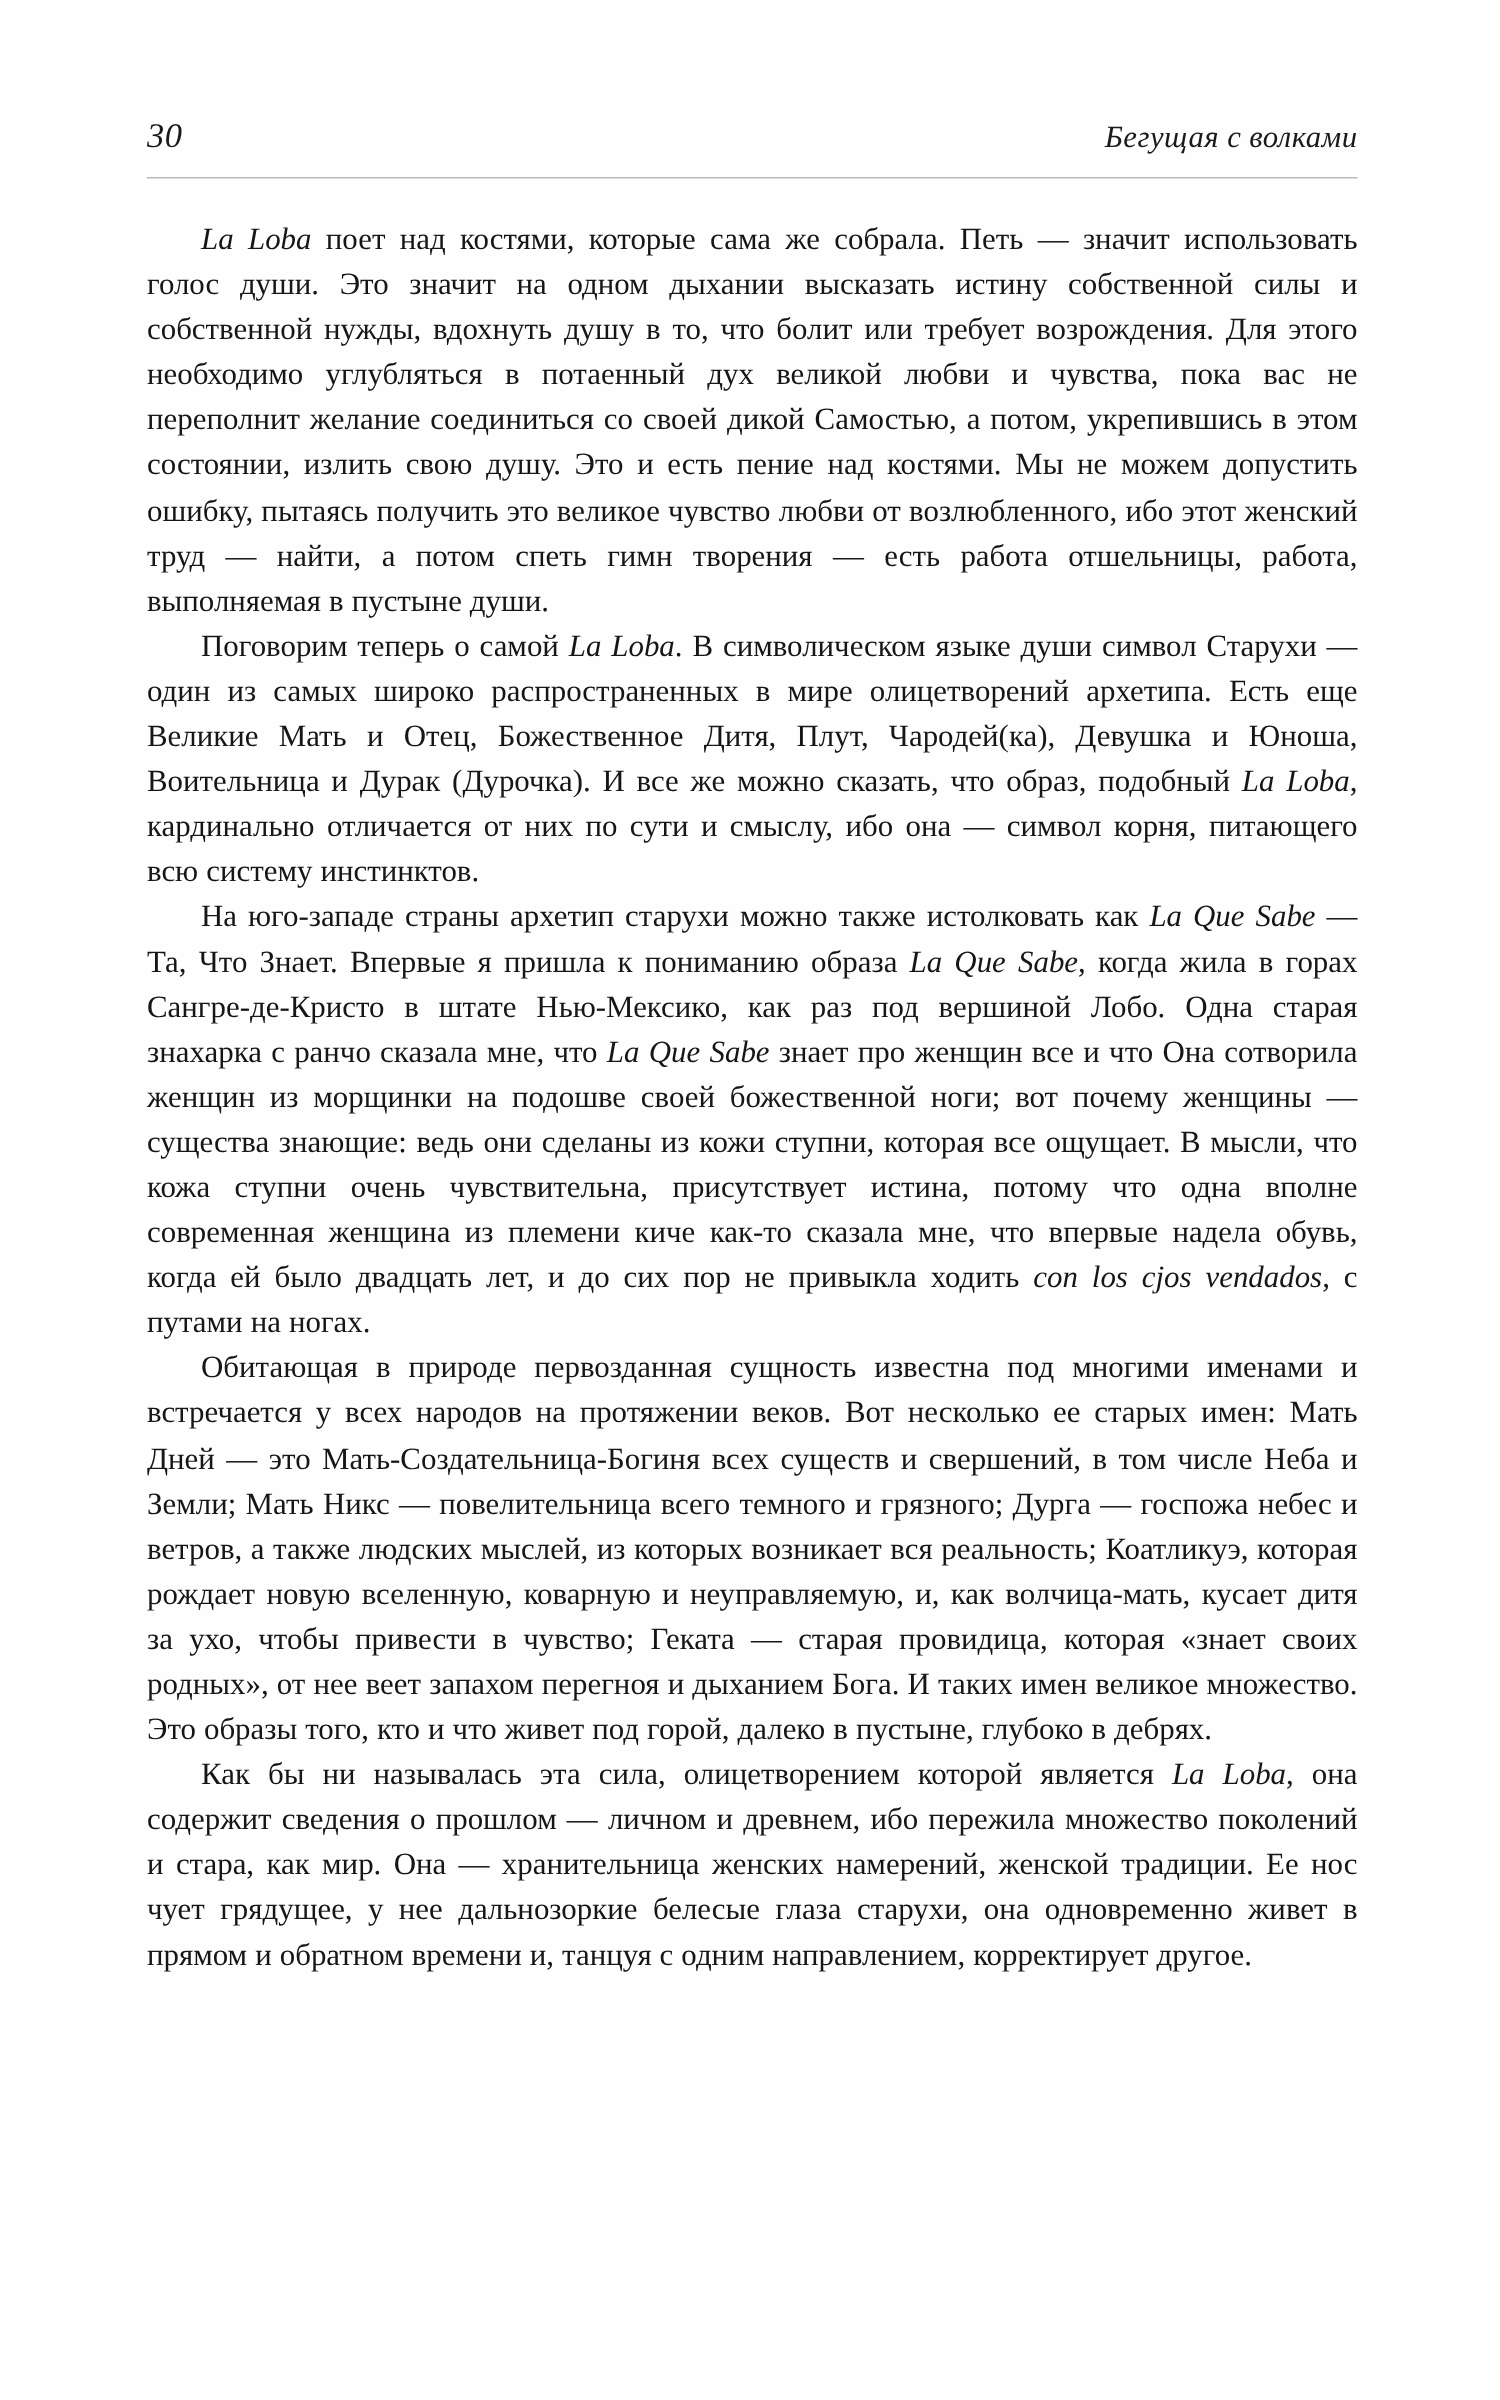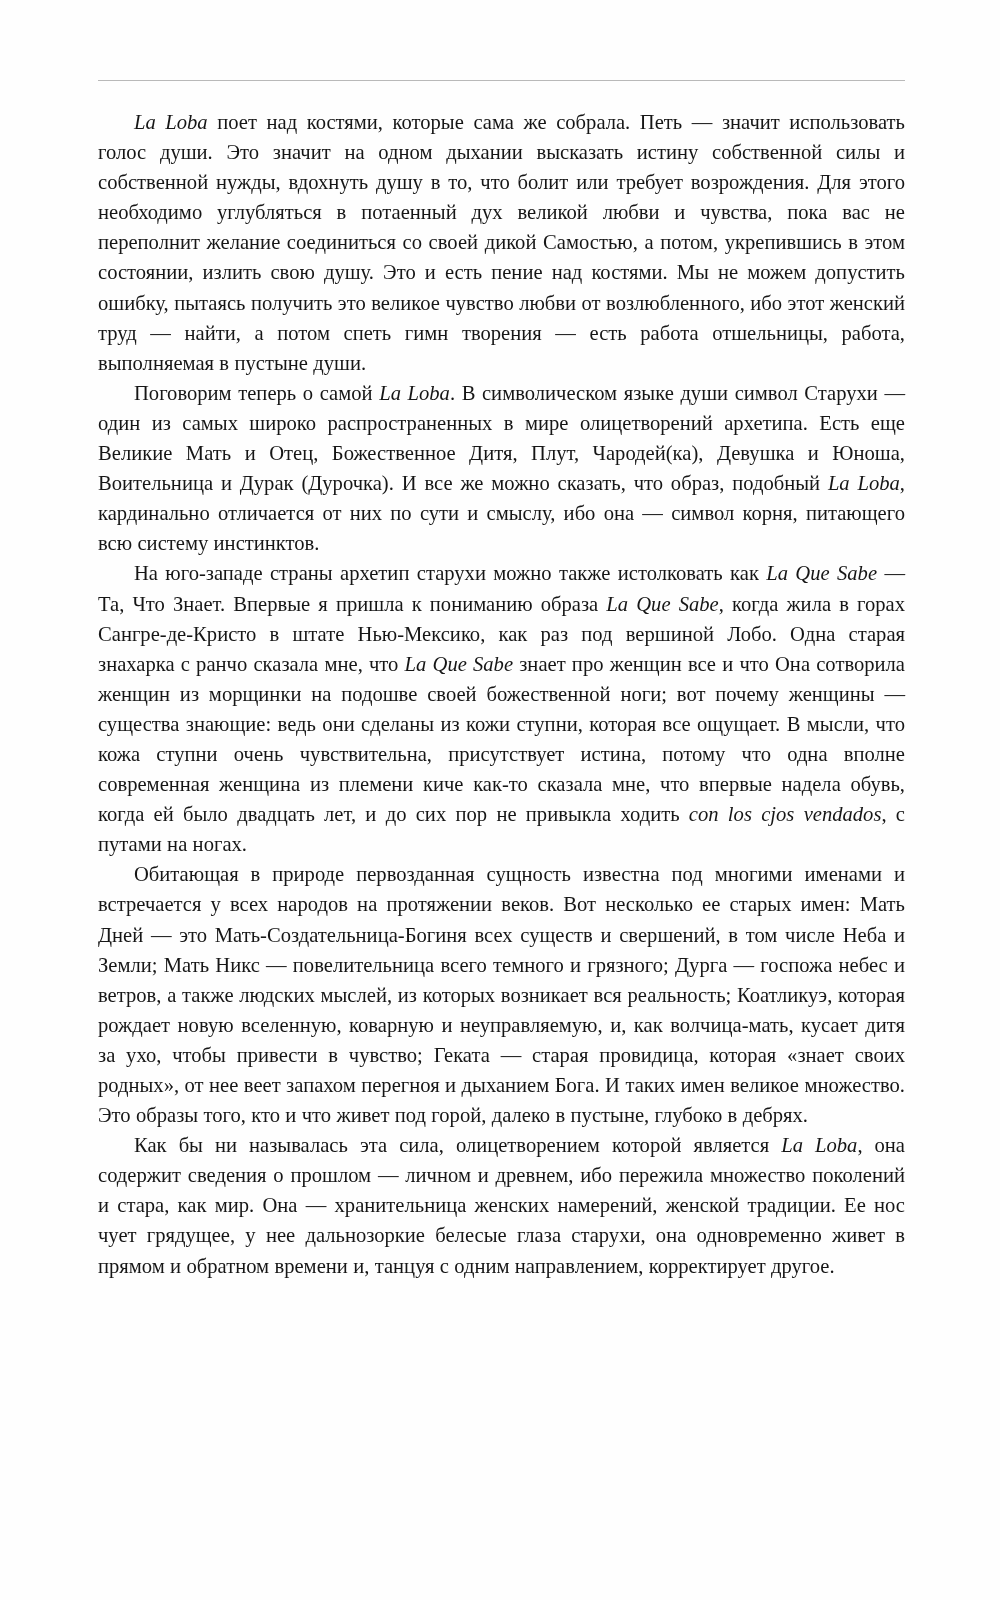--- a/index.html
+++ b/index.html
@@ -75,20 +75,24 @@
   }
   i, .it {
     font-style: italic;
   }
 </style>
 </head>
 <body>
 
 <div class="page">
 
+  <div class="running-head">
+    <span class="folio">30</span>
+    <span class="book-title">Бегущая с волками</span>
+  </div>
   <div class="head-rule"></div>
 
   <div class="body-text">
     <p><i class="it">La Loba</i> поет над костями, которые сама же собрала. Петь — значит использовать голос души. Это значит на одном дыхании высказать истину собственной силы и собственной нужды, вдохнуть душу в то, что болит или требует возрождения. Для этого необходимо углубляться в потаенный дух великой любви и чувства, пока вас не переполнит желание соединиться со своей дикой Самостью, а потом, укрепившись в этом состоянии, излить свою душу. Это и есть пение над костями. Мы не можем допустить ошибку, пытаясь получить это великое чувство любви от возлюбленного, ибо этот женский труд — найти, а потом спеть гимн творения — есть работа отшельницы, работа, выполняемая в пустыне души.</p>
     <p>Поговорим теперь о самой <i class="it">La Loba</i>. В символическом языке души символ Старухи — один из самых широко распространенных в мире олицетворений архетипа. Есть еще Великие Мать и Отец, Божественное Дитя, Плут, Чародей(ка), Девушка и Юноша, Воительница и Дурак (Дурочка). И все же можно сказать, что образ, подобный <i class="it">La Loba</i>, кардинально отличается от них по сути и смыслу, ибо она — символ корня, питающего всю систему инстинктов.</p>
     <p>На юго-западе страны архетип старухи можно также истолковать как <i class="it">La Que Sabe</i> — Та, Что Знает. Впервые я пришла к пониманию образа <i class="it">La Que Sabe</i>, когда жила в горах Сангре-де-Кристо в штате Нью-Мексико, как раз под вершиной Лобо. Одна старая знахарка с ранчо сказала мне, что <i class="it">La Que Sabe</i> знает про женщин все и что Она сотворила женщин из морщинки на подошве своей божественной ноги; вот почему женщины — существа знающие: ведь они сделаны из кожи ступни, которая все ощущает. В мысли, что кожа ступни очень чувствительна, присутствует истина, потому что одна вполне современная женщина из племени киче как-то сказала мне, что впервые надела обувь, когда ей было двадцать лет, и до сих пор не привыкла ходить <i class="it">con los cjos vendados</i>, с путами на ногах.</p>
     <p>Обитающая в природе первозданная сущность известна под многими именами и встречается у всех народов на протяжении веков. Вот несколько ее старых имен: Мать Дней — это Мать-Создательница-Богиня всех существ и свершений, в том числе Неба и Земли; Мать Никс — повелительница всего темного и грязного; Дурга — госпожа небес и ветров, а также людских мыслей, из которых возникает вся реальность; Коатликуэ, которая рождает новую вселенную, коварную и неуправляемую, и, как волчица-мать, кусает дитя за ухо, чтобы привести в чувство; Геката — старая провидица, которая «знает своих родных», от нее веет запахом перегноя и дыханием Бога. И таких имен великое множество. Это образы того, кто и что живет под горой, далеко в пустыне, глубоко в дебрях.</p>
     <p class="last-line-loose">Как бы ни называлась эта сила, олицетворением которой является <i class="it">La Loba</i>, она содержит сведения о прошлом — личном и древнем, ибо пережила множество поколений и стара, как мир. Она — хранительница женских намерений, женской традиции. Ее нос чует грядущее, у нее дальнозоркие белесые глаза старухи, она одновременно живет в прямом и обратном времени и, танцуя с одним направлением, корректирует другое.</p>
   </div>
 

